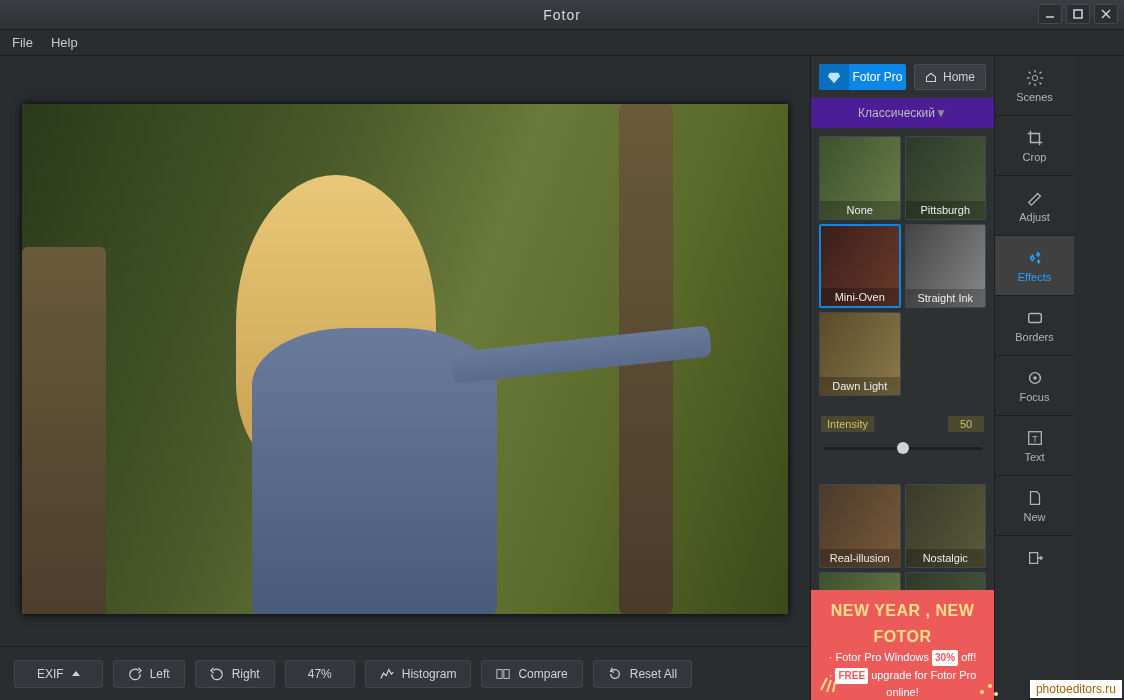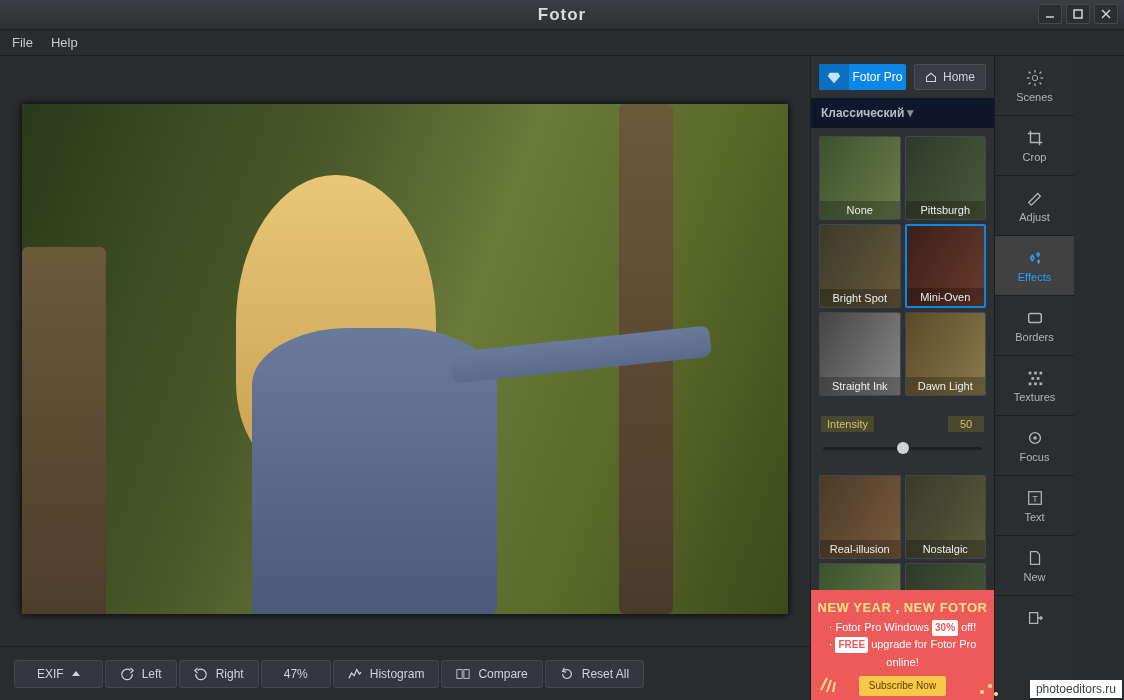--- a/index.html
+++ b/index.html
@@ -1,81 +1,81 @@
 <!DOCTYPE html>
 <html><head>
 <meta charset="utf-8">
 <style>
   * { box-sizing: border-box; margin: 0; padding: 0; font-family: "Segoe UI", Arial, sans-serif; user-select: none; }
   body { width: 1124px; height: 700px; background: #2a2d30; color: #bfc4c8; overflow: hidden; }
 
   .titlebar { height: 30px; background: linear-gradient(#3a3e42,#2e3134); display: flex; align-items: center; justify-content: center; position: relative; border-bottom: 1px solid #1c1e20; }
-  .titlebar .title { font-size: 17px; color: #d7dbde; letter-spacing: 1px; font-weight: bold; }
+  .titlebar .title { font-size: 14px; color: #d7dbde; letter-spacing: 1px; }
   .winctl { position: absolute; right: 6px; top: 4px; display: flex; gap: 4px; }
   .winbtn { width: 24px; height: 20px; background: #2b2e31; border: 1px solid #45494d; border-radius: 2px; display:flex;align-items:center;justify-content:center; }
   .winbtn svg { stroke:#cfd3d7; }
 
   .menubar { height: 26px; display:flex; align-items:center; padding: 0 12px; gap: 18px; font-size: 13px; color:#c5c9cc; border-bottom: 1px solid #1c1e20;}
   .menubar span { cursor: default; }
 
   .main { display: flex; height: 644px; }
 
   .canvas-wrap { width: 810px; display:flex; flex-direction:column; }
   .canvas-area { flex: 1; display:flex; align-items:center; justify-content:center; padding: 36px 20px 20px 20px; }
   .canvas { width: 766px; height: 510px; background: #1a1c1e; box-shadow: 0 0 8px #000; }
 
-  .bottom-toolbar { height: 54px; display:flex; align-items:center; padding: 4px 14px; gap: 2px; border-top: 1px solid #1c1e20;}
+  .bottom-toolbar { height: 54px; display:flex; align-items:center; padding: 4px 14px; gap: 10px; border-top: 1px solid #1c1e20;}
   .tbtn { background: #34383c; border: 1px solid #44484c; border-radius: 3px; height: 28px; padding: 0 14px; display:flex; align-items:center; gap:8px; font-size:12px; color:#cfd3d7; }
   .tbtn.wide { padding: 0 22px; }
   .tri { width:0;height:0;border-left:4px solid transparent;border-right:4px solid transparent;border-bottom:5px solid #cfd3d7; }
   .ico { width:14px; height:14px; display:inline-block; }
 
   .side { width: 264px; display:flex; background:#2e3134; border-left:1px solid #1c1e20;}
   .panel { flex:1; display:flex; flex-direction:column; position:relative; }
   .tools { width: 80px; background:#2b2e31; border-left:1px solid #1c1e20; display:flex; flex-direction:column; }
 
   .topstrip { display:flex; padding: 8px 8px; gap:8px; }
   .pro { flex:1; height: 26px; background:#0c87e8; display:flex;align-items:center; border-radius:2px; overflow:hidden; }
   .pro .gem { width:30px; height:100%; background:#0a6fbe; display:flex;align-items:center;justify-content:center;}
   .pro .lbl { flex:1; text-align:center; color:#fff; font-size:12px; }
   .home { height:26px; padding:0 10px; background:#3a3e42; border:1px solid #4a4e52; border-radius:2px; display:flex;align-items:center;gap:6px; color:#cfd3d7; font-size:12px;}
 
-  .panel-hdr { height:30px; background:#0f172a; display:flex;align-items:center; padding:0 10px; font-size:12px; color:#b8bcc0; justify-content:flex-start;font-weight:bold;}
+  .panel-hdr { height:30px; background:#4c1d95; display:flex;align-items:center; padding:0 10px; font-size:12px; color:#b8bcc0; justify-content:center;}
   .chev { color:#8a8e92; }
 
   .scroll { flex:1; overflow-y:auto; padding: 8px 8px 0 8px; position:relative;}
   .scroll::-webkit-scrollbar{width:6px;} .scroll::-webkit-scrollbar-thumb{background:#4a4e52;border-radius:3px;}
 
   .grid { display:grid; grid-template-columns: 1fr 1fr; gap:4px; }
   .thumb { position:relative; height:84px; border-radius:2px; overflow:hidden; border:1px solid #44484c; cursor:pointer; }
   .thumb.sel { border: 2px solid #0c87e8; }
   .thumb .cap { position:absolute; left:0; right:0; bottom:0; text-align:center; font-size:11px; color:#eaedef; padding:3px 0; background:rgba(0,0,0,0.25);}
   .th-a{background:linear-gradient(120deg,#3c522e,#6b7d4a);} .th-b{background:linear-gradient(120deg,#2e3a2a,#4a5a3a);} .th-c{background:linear-gradient(120deg,#3a3a2a,#6a5a3a);} .th-d{background:linear-gradient(120deg,#444,#888);} .th-e{background:linear-gradient(120deg,#3a1f1a,#6a3a2a);} .th-f{background:linear-gradient(120deg,#5a4a2a,#8a7a4a);} .th-g{background:linear-gradient(120deg,#4a3a2a,#7a5a3a);} .th-h{background:linear-gradient(120deg,#3a3a2a,#5a5a3a);}
 
   .intensity { display:flex; align-items:center; padding: 20px 2px 2px; gap:8px; }
   .intensity .lab { font-size:11px; color:#cfc06a; background:rgba(140,130,40,0.3); padding:2px 6px; }
   .intensity .val { font-size:11px; width:36px; text-align:center; color:#cfc06a; background:rgba(140,130,40,0.3); padding:2px 0; margin-left:auto;}
   .slider { height:28px; display:flex; align-items:center; padding: 0 4px; }
   .slider .track { flex:1; height:3px; background:#1e2022; position:relative; border-radius:2px;}
   .slider .knob { position:absolute; left:50%; top:50%; width:12px; height:12px; background:#d0d3d6; border-radius:50%; transform:translate(-50%,-50%);}
 
   .promo { height:110px; background:#ec5a5a; color:#fff; font-size:11px; text-align:center; padding: 8px 6px 6px; line-height:1.6; position:absolute; left:0; right:0; bottom:0;}
-  .promo .h { font-size:13px; font-weight:bold; letter-spacing:0.5px; color:#ffe08a;}
+  .promo .h { font-size:16px; font-weight:bold; letter-spacing:0.5px; color:#ffe08a;}
   .promo .tag { display:inline-block; background:#ffffff; color:#ec5a5a; border-radius:2px; padding:0 3px; font-weight:bold; font-size:10px;}
   .promo .sub { display:inline-block; background:#f7c948; color:#6a3a00; font-size:10px; padding:2px 10px; border-radius:2px; margin-top:4px;}
   .promo svg { position:absolute; left:6px; bottom:6px; }
   .promo .dots{position:absolute; right:10px; bottom:6px; width:4px; height:4px; background:#ffe08a; border-radius:50%; box-shadow: 8px -6px 0 #ffe08a, 14px 2px 0 #ffe08a;}
 
   .toolbtn { height:60px; display:flex; flex-direction:column; align-items:center; justify-content:center; gap:4px; font-size:11px; color:#b0b4b8; border-bottom:1px solid #1c1e20; cursor:pointer; }
   .toolbtn.active { background:#404040; color:#2aa0ff; }
   .toolbtn svg{ width:18px; height:18px; }
   .toolbtn.active svg * { stroke:#2aa0ff; fill:none;}
   .tools .toolbtn:last-child{border-bottom:none;}
 
-  .watermark { position:absolute; right:2px; bottom:2px; background:#fff; color:#404040; font-size:12px; padding:2px 6px; font-family: Arial; }
+  .watermark { position:absolute; right:2px; bottom:2px; background:#fff; color:#a16207; font-size:12px; padding:2px 6px; font-family: Arial; }
 
   .photo { width:100%; height:100%; position:relative; overflow:hidden; background:linear-gradient(110deg,#2a3a1a 0%,#4a5a2a 35%,#6a7a3a 55%,#5a6a2a 75%,#3a4a1a 100%);}
   .photo::before{content:"";position:absolute;left:34%;top:42%;width:120px;height:120px;border-radius:50%;background:radial-gradient(#f0d8b0,#d8b890);filter:blur(6px);} 
   .trunk{position:absolute;background:linear-gradient(#6a5a3a,#4a3a2a);border-radius:6px;}
   .t1{left:0;top:28%;width:11%;height:80%;} .t2{left:78%;top:0;width:7%;height:100%;}
   .body{position:absolute;left:30%;top:44%;width:32%;height:56%;background:linear-gradient(#6a7a9a,#4a5a7a);border-radius:40% 40% 6px 6px / 20% 20% 6px 6px;}
   .hair{position:absolute;left:28%;top:14%;width:26%;height:58%;background:linear-gradient(#e8c878,#c8a050);border-radius:50% 50% 30% 30%;}
   .arm{position:absolute;left:56%;top:46%;width:34%;height:6%;background:linear-gradient(#6a7a9a,#5a6a8a);border-radius:8px;transform:rotate(-6deg);}
 </style>
 </head>
@@ -189,43 +189,40 @@
         <span class="chev">▼</span>
       </div>
       <div class="scroll">
         <div class="grid">
           <div class="thumb th-a">
               <span class="cap">None</span>
             </div>
           <div class="thumb th-b">
               <span class="cap">Pittsburgh</span>
             </div>
-          <div class="thumb th-c">
-              <span class="cap">Bright Spot</span>
-            </div>
           <div class="thumb th-e sel">
               <span class="cap">Mini-Oven</span>
             </div>
           <div class="thumb th-d">
               <span class="cap">Straight Ink</span>
             </div>
           <div class="thumb th-f">
               <span class="cap">Dawn Light</span>
             </div>
         </div>
         <div class="intensity">
           <span class="lab">Intensity</span>
           <span class="val">50</span>
         </div>
         <div class="slider">
           <div class="track">
               <div class="knob"></div>
             </div>
         </div>
-        <div class="grid" style="margin-top:13px;">
+        <div class="grid" style="margin-top:22px;">
           <div class="thumb th-g">
               <span class="cap">Real-illusion</span>
             </div>
           <div class="thumb th-h">
               <span class="cap">Nostalgic</span>
             </div>
           <div class="thumb th-a"></div>
           <div class="thumb th-b"></div>
         </div>
         <div style="height:120px;"></div>
@@ -288,35 +285,20 @@
         <span>Effects</span>
       </div>
       <div class="toolbtn">
         <svg viewBox="0 0 20 20">
             <rect x="3" y="5" width="14" height="10" rx="2" stroke="#b0b4b8" fill="none" stroke-width="1.6"></rect>
           </svg>
         <span>Borders</span>
       </div>
       <div class="toolbtn">
         <svg viewBox="0 0 20 20">
-            <g fill="#b0b4b8">
-              <rect x="3" y="3" width="3" height="3"></rect>
-              <rect x="9" y="3" width="3" height="3"></rect>
-              <rect x="15" y="3" width="3" height="3"></rect>
-              <rect x="6" y="9" width="3" height="3"></rect>
-              <rect x="12" y="9" width="3" height="3"></rect>
-              <rect x="3" y="15" width="3" height="3"></rect>
-              <rect x="9" y="15" width="3" height="3"></rect>
-              <rect x="15" y="15" width="3" height="3"></rect>
-            </g>
-          </svg>
-        <span>Textures</span>
-      </div>
-      <div class="toolbtn">
-        <svg viewBox="0 0 20 20">
             <circle cx="10" cy="10" r="6" stroke="#b0b4b8" fill="none" stroke-width="1.6"></circle>
             <circle cx="10" cy="10" r="2" fill="#b0b4b8"></circle>
           </svg>
         <span>Focus</span>
       </div>
       <div class="toolbtn">
         <svg viewBox="0 0 20 20">
             <rect x="3" y="3" width="14" height="14" stroke="#b0b4b8" fill="none" stroke-width="1.4"></rect>
             <text x="10" y="14" text-anchor="middle" font-size="10" fill="#b0b4b8" font-family="serif">T</text>
           </svg>

